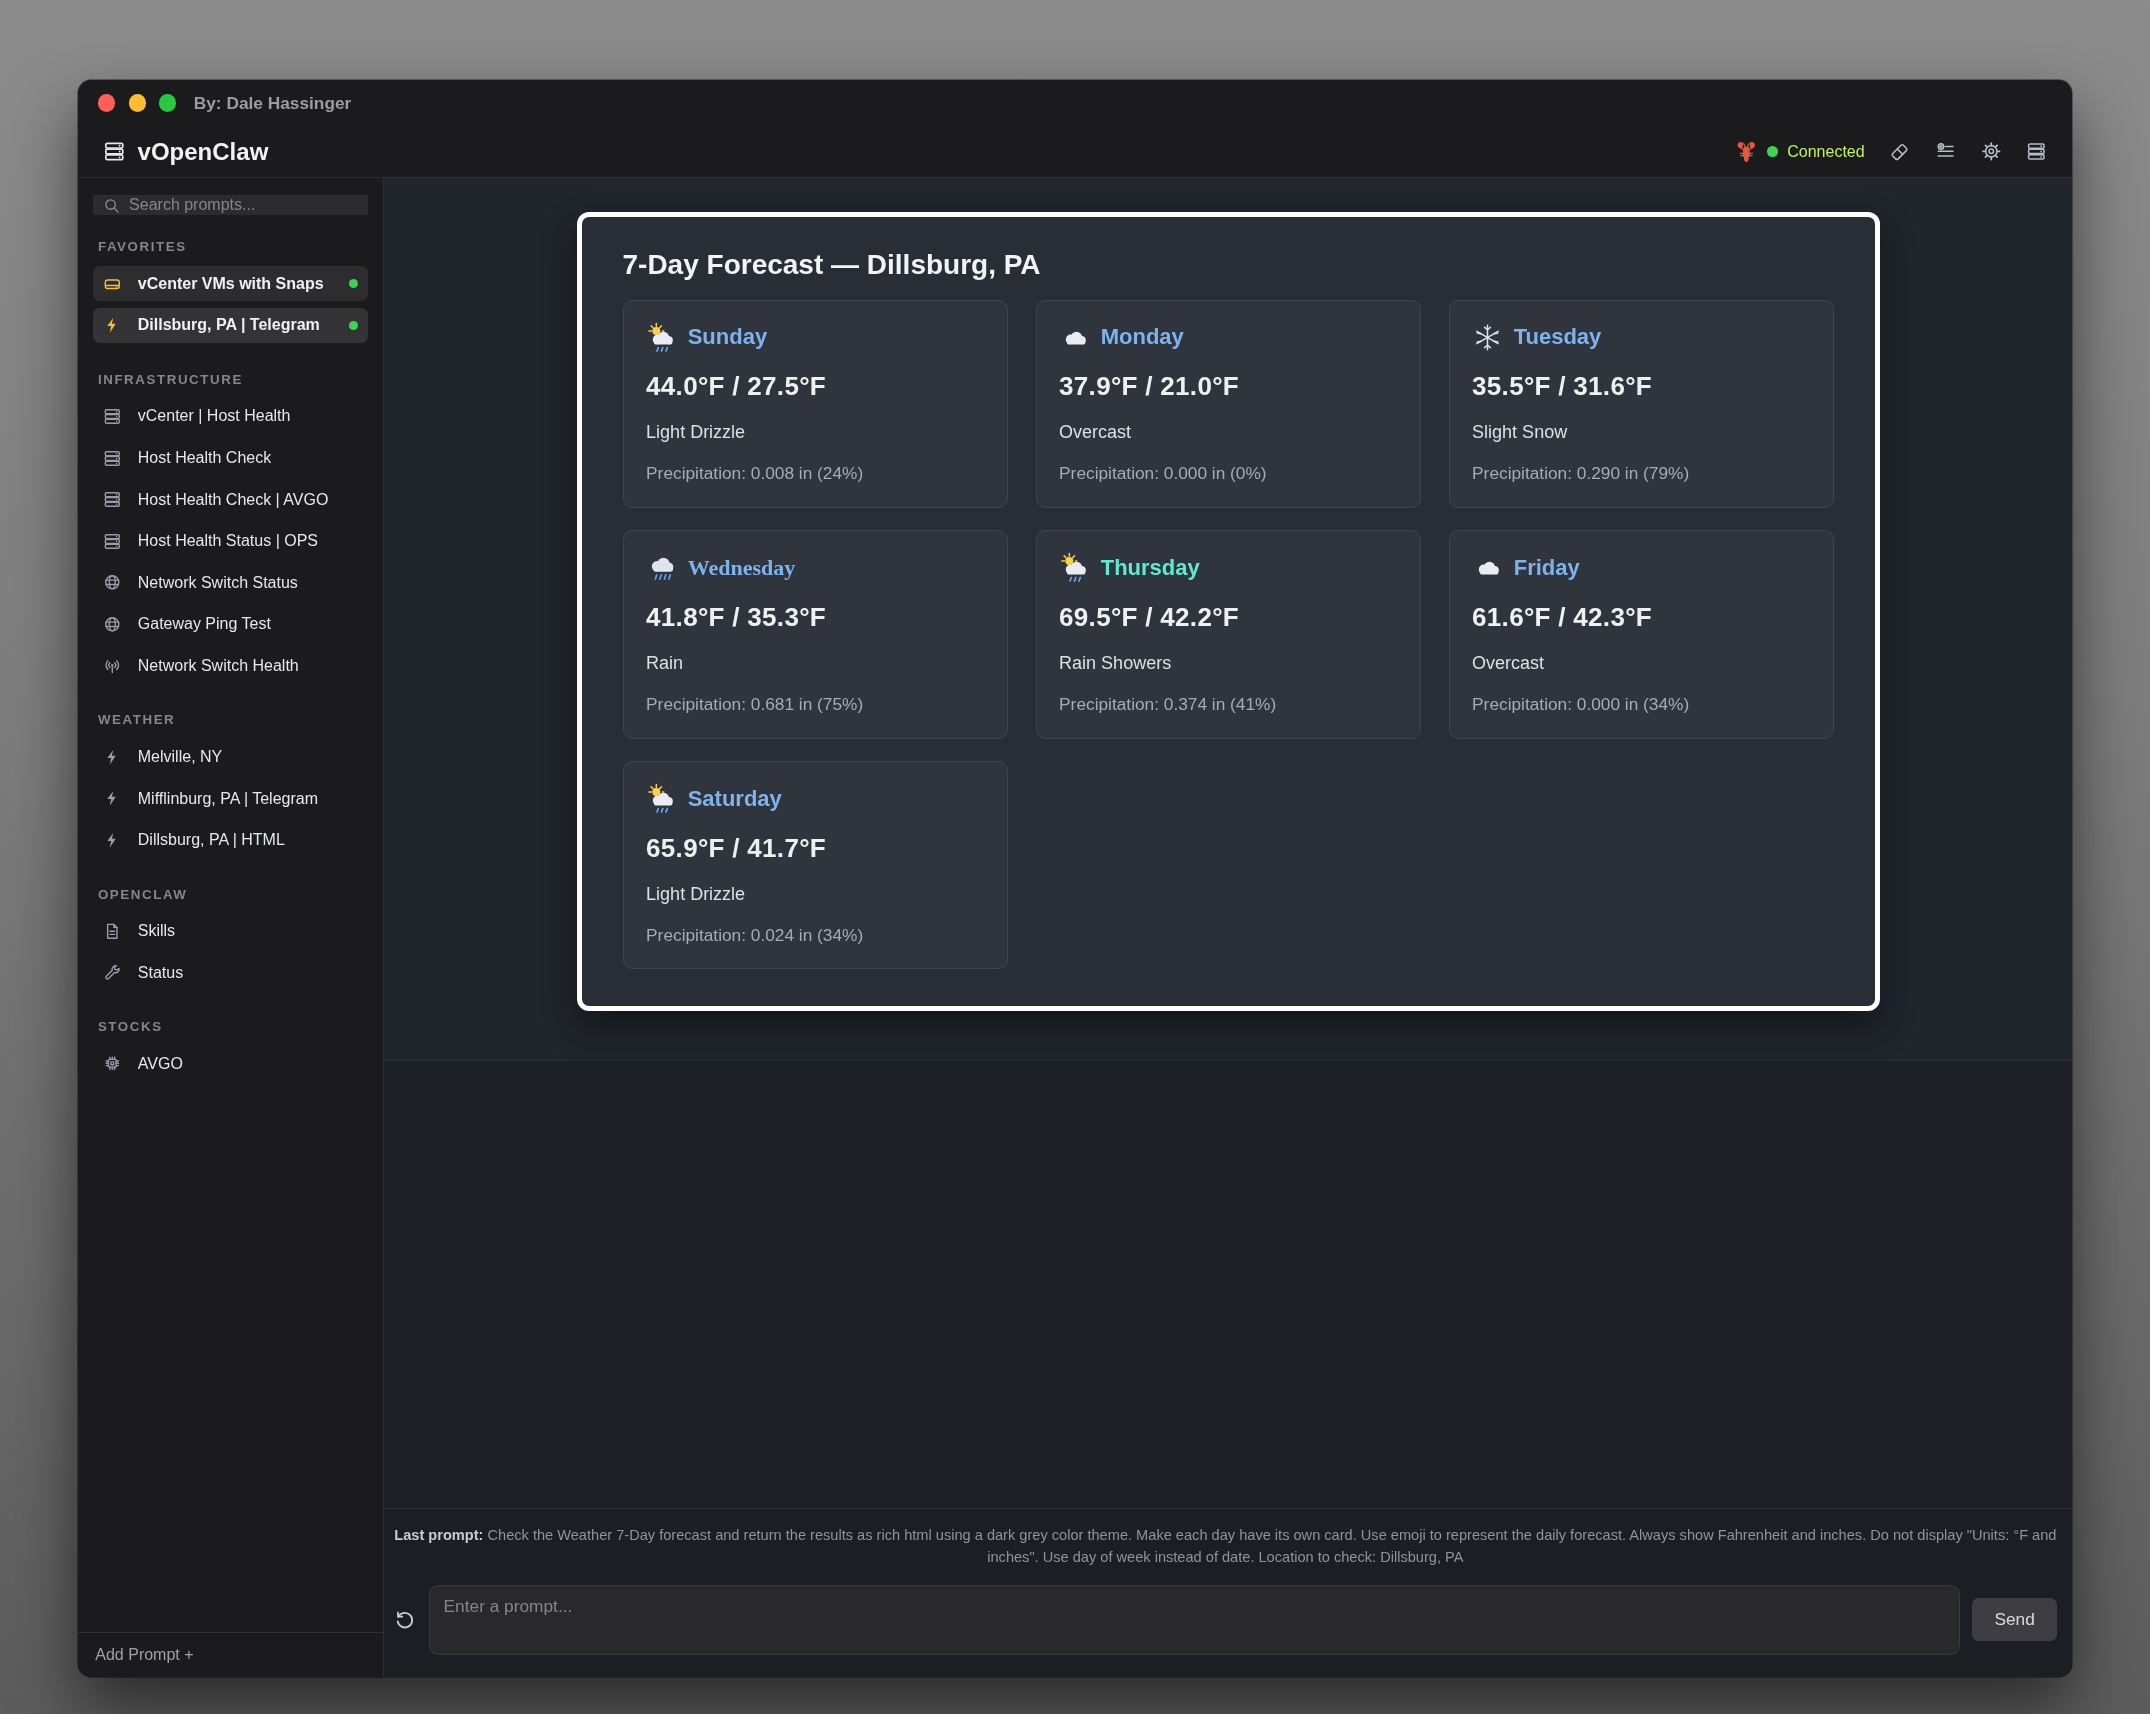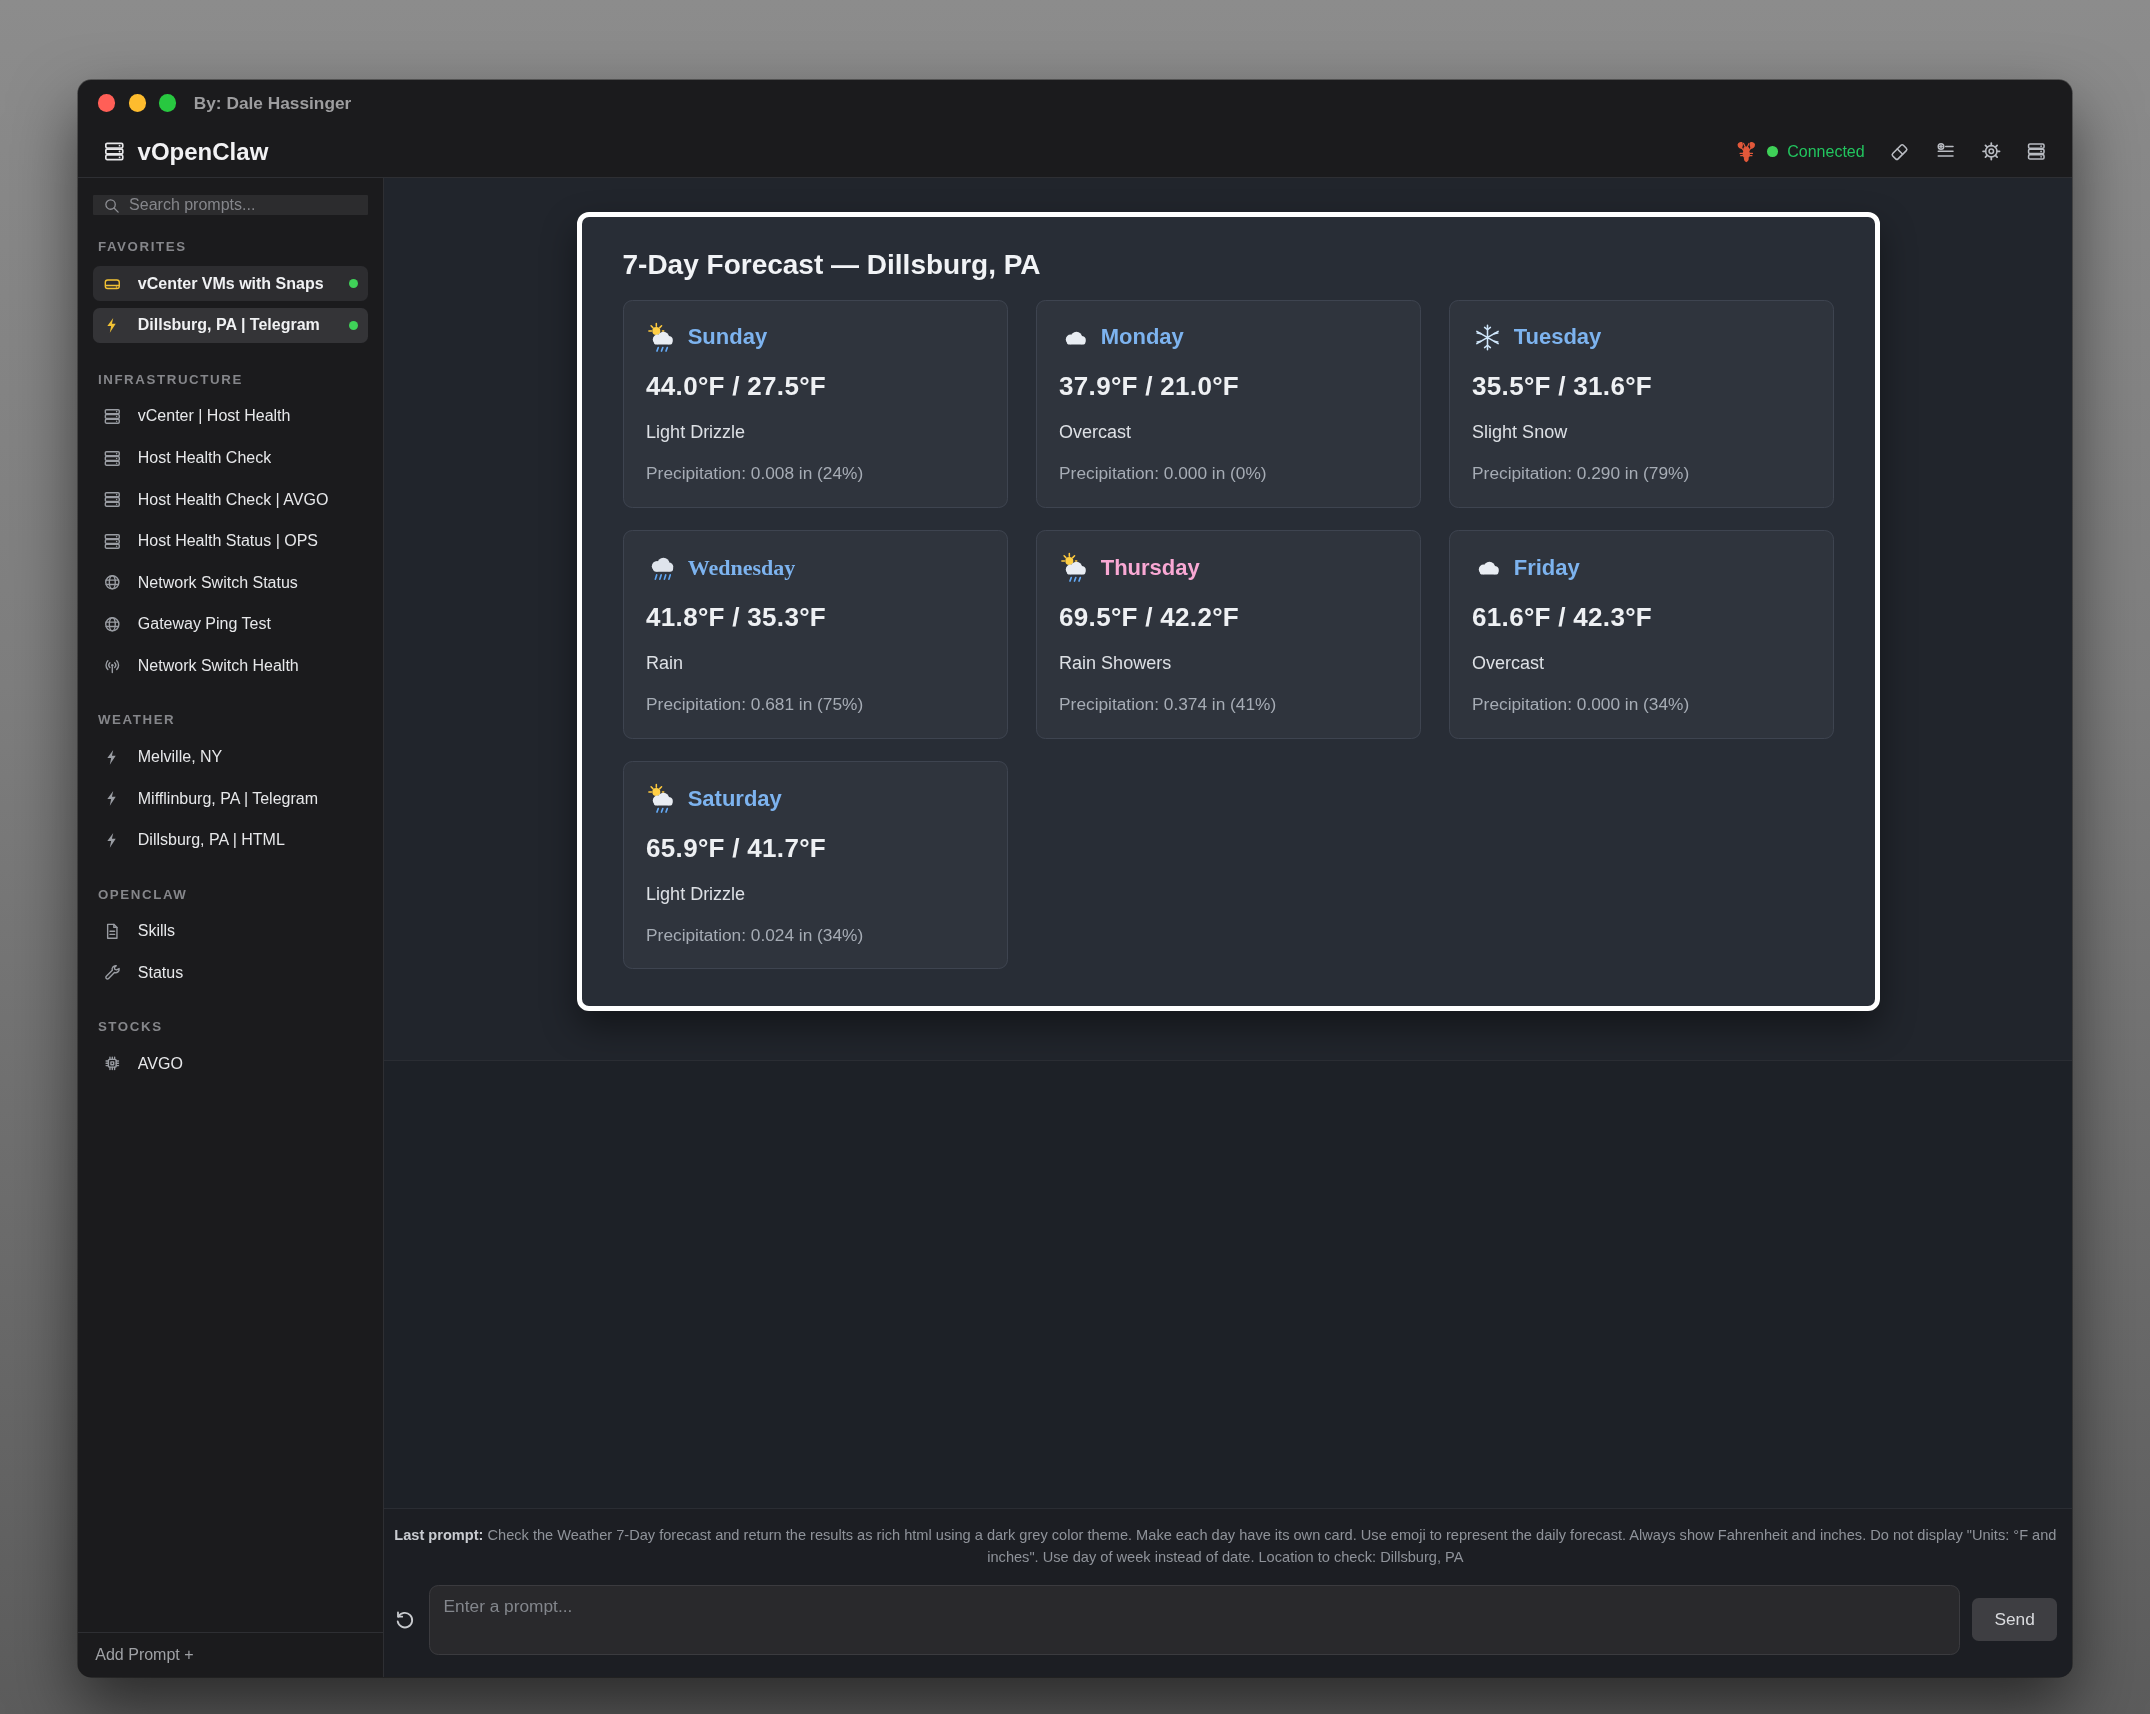--- a/index.html
+++ b/index.html
@@ -22,21 +22,21 @@
   .tl { width: 17.3px; height: 17.3px; border-radius: 50%; margin-right: 13.3px; }
   .titlebar-text { color: #9d9d9f; font-size: 17.3px; font-weight: bold; margin-left: 4px; }
   
   .app-header { flex: none; height: 52px; display: flex; align-items: center;
     padding: 0 25px; border-bottom: 0.7px solid #2e2f33; }
   .logo { width: 22.6px; height: 22.6px; color: #e8e8ea; }
   .app-title { color: #f2f2f4; font-size: 24px; font-weight: bold; margin-left: 12px; }
   .header-right { margin-left: auto; display: flex; align-items: center; gap: 25px; }
   .status-group { display: flex; align-items: center; gap: 9.3px; }
   .status-dot { width: 10.6px; height: 10.6px; border-radius: 50%; }
-  .status-label { color: #22c55e; font-size: 16px; }
+  .status-label { color: #bef264; font-size: 16px; }
   .hdr-ico { width: 20.6px; height: 20.6px; color: #b9bcc2; cursor: pointer; }
   .lobster { width: 22.6px; height: 22.6px; }
   
   .content { flex: 1; min-height: 0; display: flex; }
   .sidebar { flex: none; width: 306px; background: #1b1b1d;
     border-right: 0.7px solid #2e2f33; display: flex; flex-direction: column; }
   .sidebar-scroll { flex: 1; min-height: 0; overflow: hidden; padding: 17.3px 14.6px 6.6px; }
   .search-box { height: 20px; background: #2c2c2e; border-radius: 1px;
     display: flex; align-items: center; gap: 8.6px; padding: 0 10.6px; margin-bottom: 24px; }
   .search-box .ico { color: #8e8f94; }
@@ -460,21 +460,21 @@
                         <circle cx="18" cy="27" r="7.5"></circle>
                         <circle cx="27" cy="24" r="9"></circle>
                         <circle cx="35" cy="28" r="6.5"></circle>
                         <rect x="12" y="26" width="29" height="9" rx="4.5"></rect>
                       </g>
                       <g stroke="#64a9f5" stroke-width="2.6">
                         <path d="M19 39.5 17 45M26 39.5 24 45M33 39.5 31 45"></path>
                       </g>
                     </svg>
                   </span>
-                <span class="day-name" style="color: #f9a8d4;">Thursday</span>
+                <span class="day-name" style="color: #5eead4;">Thursday</span>
               </div>
               <div class="temps">69.5°F / 42.2°F</div>
               <div class="cond">Rain Showers</div>
               <div class="precip">Precipitation: 0.374 in (41%)</div>
             </div>
 
             <div class="card">
               <div class="day-row">
                 <span class="ico">
                     <svg viewBox="0 0 48 48" fill="none" stroke="currentColor" stroke-width="1.8" stroke-linecap="round" stroke-linejoin="round">

